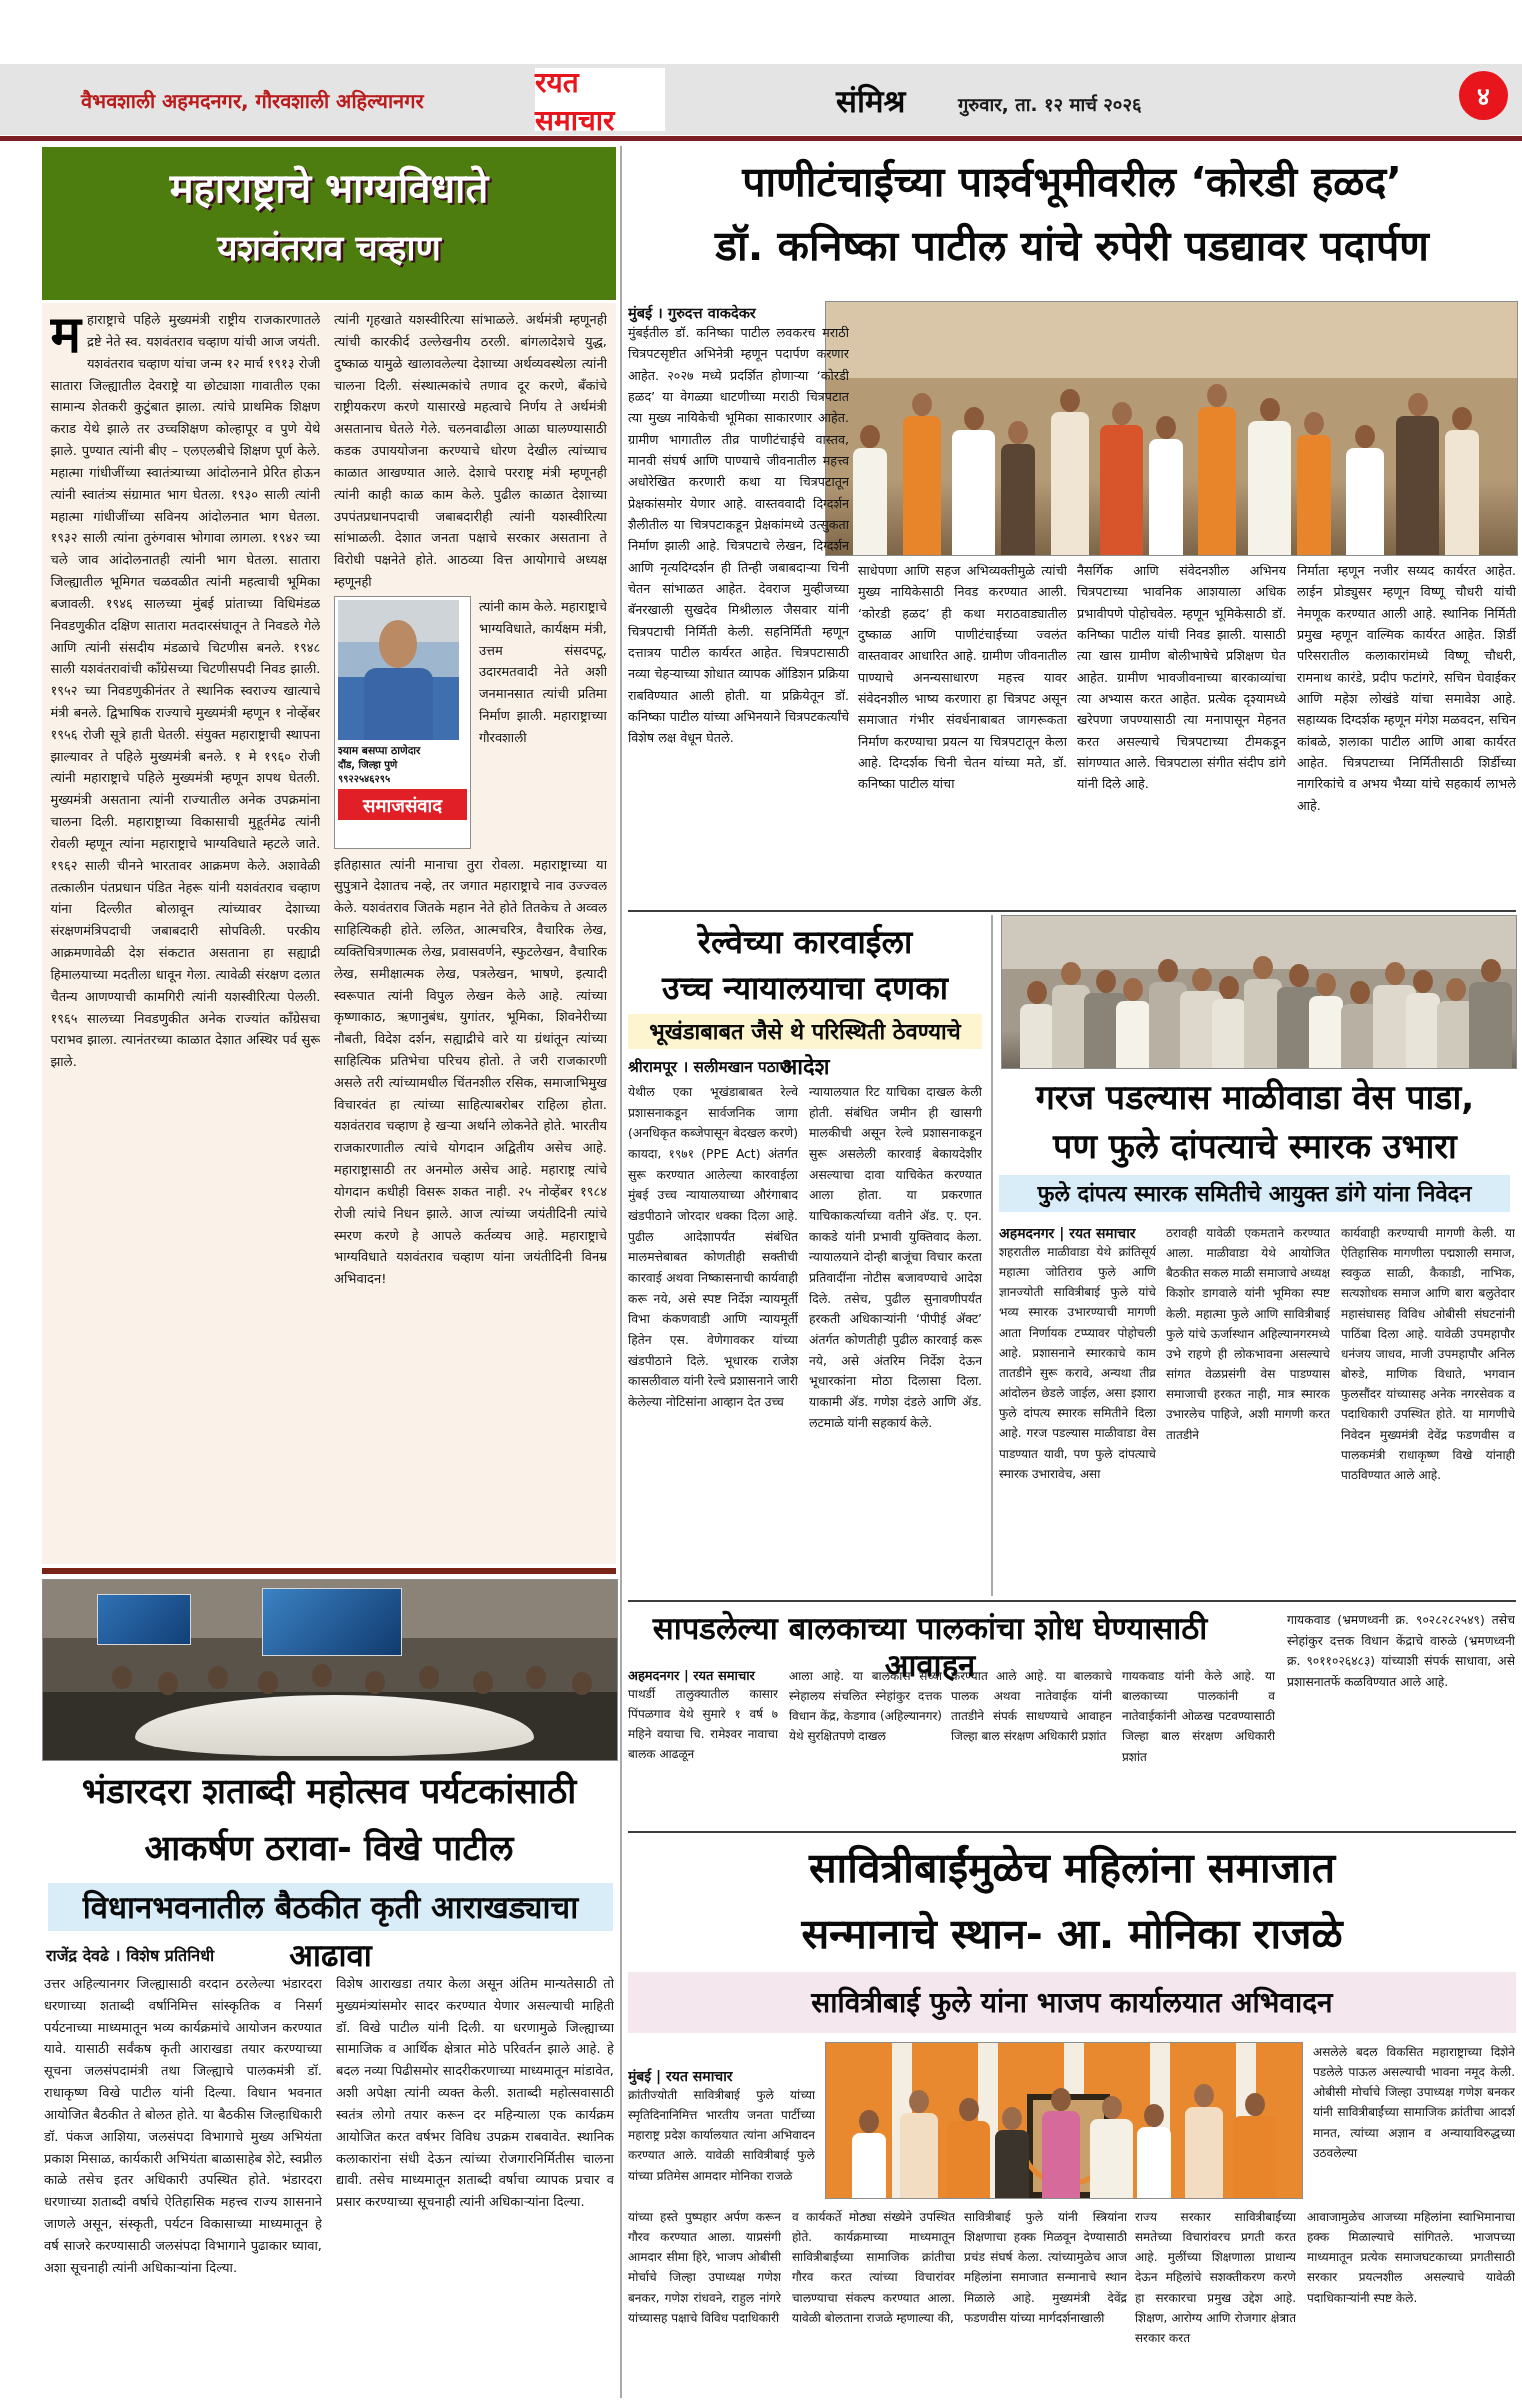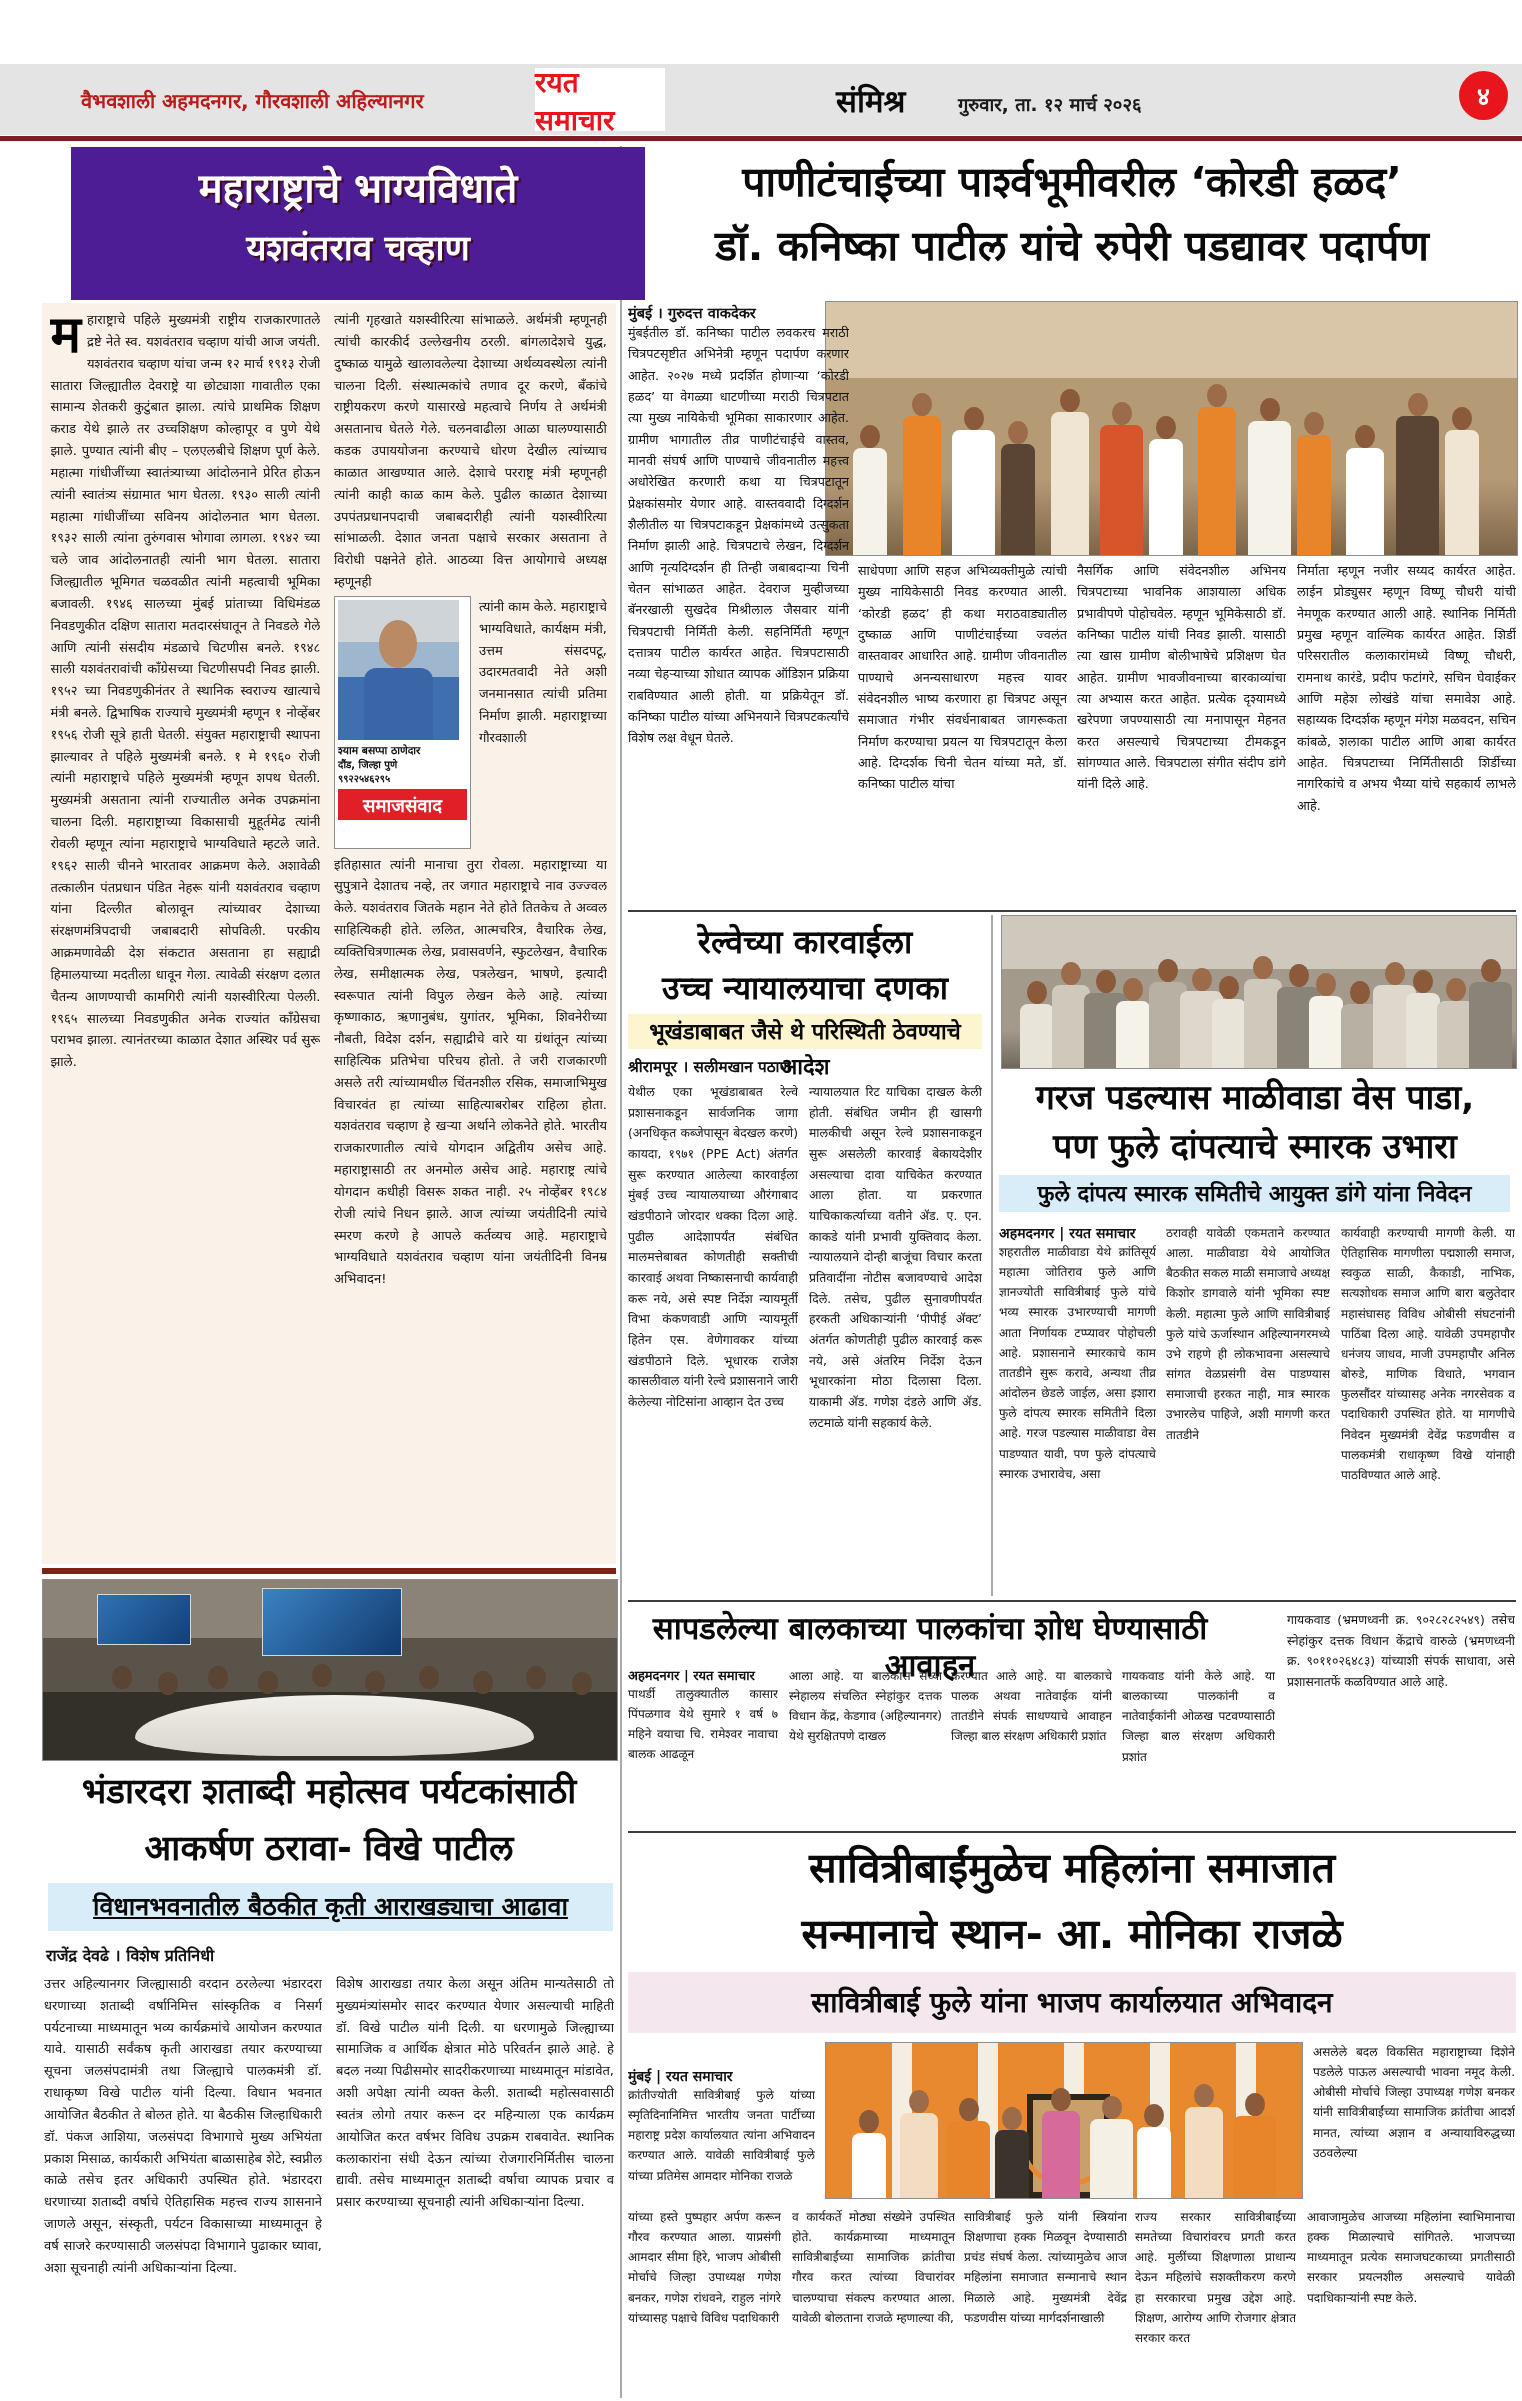--- a/index.html
+++ b/index.html
@@ -44,21 +44,21 @@
   <div class="abs masthead-box" style="left:535px;top:68px;width:130px;height:63px;">
     <span class="bold" style="font-size:28px;color:#e8151d;">रयत समाचार</span>
   </div>
   <div class="abs bold" style="left:836px;top:79px;font-size:31px;color:#0a0a0a;">संमिश्र</div>
   <div class="abs bold" style="left:958px;top:91px;font-size:18.4px;color:#1a1a1a;">गुरुवार, ता. १२ मार्च २०२६</div>
   <div class="abs pagenum" style="left:1459px;top:71px;width:49px;height:49px;background:#e8151d;">४</div>
   <div class="abs rule" style="left:0;top:136px;width:1522px;height:5.4px;"></div>
 
   <div class="abs vline" style="left:620px;top:146px;height:2252px;"></div>
 
-  <div class="abs center" style="left:42px;top:147px;width:574px;height:153px;background:#4c1d95;color:#fff;margin-left:29px;">
+  <div class="abs center" style="left:42px;top:147px;width:574px;height:153px;background:#4d7c0f;color:#fff;">
     <div class="bold" style="font-size:40px;margin-top:12.3px;text-shadow:2.3px 2.3px 0 #3f0b21;">महाराष्ट्राचे भाग्यविधाते</div>
     <div class="bold" style="font-size:35px;margin-top:9.2px;text-shadow:2.3px 2.3px 0 #3f0b21;">यशवंतराव चव्हाण</div>
   </div>
   <div class="abs" style="left:42px;top:303px;width:574px;height:1261px;background:#faf1e9;">
     <div class="abs just bodytxt clip" style="left:8.4px;top:6.1px;width:270px;height:1247px;">
       <span class="dropcap">म</span><span>हाराष्ट्राचे पहिले मुख्यमंत्री राष्ट्रीय राजकारणातले द्रष्टे नेते स्व. यशवंतराव चव्हाण यांची आज जयंती. यशवंतराव चव्हाण यांचा जन्म १२ मार्च १९१३ रोजी सातारा जिल्ह्यातील देवराष्ट्रे या छोट्याशा गावातील एका सामान्य शेतकरी कुटुंबात झाला. त्यांचे प्राथमिक शिक्षण कराड येथे झाले तर उच्चशिक्षण कोल्हापूर व पुणे येथे झाले. पुण्यात त्यांनी बीए – एलएलबीचे शिक्षण पूर्ण केले. महात्मा गांधीजींच्या स्वातंत्र्याच्या आंदोलनाने प्रेरित होऊन त्यांनी स्वातंत्र्य संग्रामात भाग घेतला. १९३० साली त्यांनी महात्मा गांधीजींच्या सविनय आंदोलनात भाग घेतला. १९३२ साली त्यांना तुरुंगवास भोगावा लागला. १९४२ च्या चले जाव आंदोलनातही त्यांनी भाग घेतला. सातारा जिल्ह्यातील भूमिगत चळवळीत त्यांनी महत्वाची भूमिका बजावली. १९४६ सालच्या मुंबई प्रांताच्या विधिमंडळ निवडणुकीत दक्षिण सातारा मतदारसंघातून ते निवडले गेले आणि त्यांनी संसदीय मंडळाचे चिटणीस बनले. १९४८ साली यशवंतरावांची काँग्रेसच्या चिटणीसपदी निवड झाली. १९५२ च्या निवडणुकीनंतर ते स्थानिक स्वराज्य खात्याचे मंत्री बनले. द्विभाषिक राज्याचे मुख्यमंत्री म्हणून १ नोव्हेंबर १९५६ रोजी सूत्रे हाती घेतली. संयुक्त महाराष्ट्राची स्थापना झाल्यावर ते पहिले मुख्यमंत्री बनले. १ मे १९६० रोजी त्यांनी महाराष्ट्राचे पहिले मुख्यमंत्री म्हणून शपथ घेतली. मुख्यमंत्री असताना त्यांनी राज्यातील अनेक उपक्रमांना चालना दिली. महाराष्ट्राच्या विकासाची मुहूर्तमेढ त्यांनी रोवली म्हणून त्यांना महाराष्ट्राचे भाग्यविधाते म्हटले जाते. १९६२ साली चीनने भारतावर आक्रमण केले. अशावेळी तत्कालीन पंतप्रधान पंडित नेहरू यांनी यशवंतराव चव्हाण यांना दिल्लीत बोलावून त्यांच्यावर देशाच्या संरक्षणमंत्रिपदाची जबाबदारी सोपविली. परकीय आक्रमणावेळी देश संकटात असताना हा सह्याद्री हिमालयाच्या मदतीला धावून गेला. त्यावेळी संरक्षण दलात चैतन्य आणण्याची कामगिरी त्यांनी यशस्वीरित्या पेलली. १९६५ सालच्या निवडणुकीत अनेक राज्यांत काँग्रेसचा पराभव झाला. त्यानंतरच्या काळात देशात अस्थिर पर्व सुरू झाले.</span>
     </div>
     <div class="abs clip" style="left:292px;top:6.1px;width:273px;height:1247px;">
       <div class="just bodytxt">त्यांनी गृहखाते यशस्वीरित्या सांभाळले. अर्थमंत्री म्हणूनही त्यांची कारकीर्द उल्लेखनीय ठरली. बांगलादेशचे युद्ध, दुष्काळ यामुळे खालावलेल्या देशाच्या अर्थव्यवस्थेला त्यांनी चालना दिली. संस्थात्मकांचे तणाव दूर करणे, बँकांचे राष्ट्रीयकरण करणे यासारखे महत्वाचे निर्णय ते अर्थमंत्री असतानाच घेतले गेले. चलनवाढीला आळा घालण्यासाठी कडक उपाययोजना करण्याचे धोरण देखील त्यांच्याच काळात आखण्यात आले. देशाचे परराष्ट्र मंत्री म्हणूनही त्यांनी काही काळ काम केले. पुढील काळात देशाच्या उपपंतप्रधानपदाची जबाबदारीही त्यांनी यशस्वीरित्या सांभाळली. देशात जनता पक्षाचे सरकार असताना ते विरोधी पक्षनेते होते. आठव्या वित्त आयोगाचे अध्यक्ष म्हणूनही</div>
       <div style="display:flex;gap:7.7px;margin-top:3.1px;">
@@ -90,21 +90,21 @@
     <div class="headdot" style="left:269px;top:84px;"></div>
       <div class="headdot" style="left:322px;top:91px;"></div>
     <div class="headdot" style="left:376px;top:86px;"></div>
       <div class="headdot" style="left:430px;top:91px;"></div>
     <div class="headdot" style="left:483px;top:86px;"></div>
       <div class="headdot" style="left:529px;top:92px;"></div>
   </div>
 
   <div class="abs center headline" style="left:42px;top:1766px;width:574px;font-size:35px;">भंडारदरा शताब्दी महोत्सव पर्यटकांसाठी</div>
   <div class="abs center headline" style="left:42px;top:1823px;width:574px;font-size:35px;">आकर्षण ठरावा- विखे पाटील</div>
-  <div class="abs center subband" style="left:48px;top:1883px;width:565px;height:48px;background:#d9edf8;font-size:25px;line-height:48px;text-decoration:underline;">विधानभवनातील बैठकीत कृती आराखड्याचा आढावा</div>
+  <div class="abs center subband" style="left:48px;top:1883px;width:565px;height:48px;background:#d9edf8;font-size:31px;line-height:48px;">विधानभवनातील बैठकीत कृती आराखड्याचा आढावा</div>
   <div class="abs byline" style="left:46px;top:1944px;font-size:16px;">राजेंद्र देवढे । विशेष प्रतिनिधी</div>
   <div class="abs just bodytxt clip" style="left:44px;top:1973px;width:278px;height:420px;">उत्तर अहिल्यानगर जिल्ह्यासाठी वरदान ठरलेल्या भंडारदरा धरणाच्या शताब्दी वर्षानिमित्त सांस्कृतिक व निसर्ग पर्यटनाच्या माध्यमातून भव्य कार्यक्रमांचे आयोजन करण्यात यावे. यासाठी सर्वंकष कृती आराखडा तयार करण्याच्या सूचना जलसंपदामंत्री तथा जिल्ह्याचे पालकमंत्री डॉ. राधाकृष्ण विखे पाटील यांनी दिल्या. विधान भवनात आयोजित बैठकीत ते बोलत होते. या बैठकीस जिल्हाधिकारी डॉ. पंकज आशिया, जलसंपदा विभागाचे मुख्य अभियंता प्रकाश मिसाळ, कार्यकारी अभियंता बाळासाहेब शेटे, स्वप्नील काळे तसेच इतर अधिकारी उपस्थित होते. भंडारदरा धरणाच्या शताब्दी वर्षाचे ऐतिहासिक महत्त्व राज्य शासनाने जाणले असून, संस्कृती, पर्यटन विकासाच्या माध्यमातून हे वर्ष साजरे करण्यासाठी जलसंपदा विभागाने पुढाकार घ्यावा, अशा सूचनाही त्यांनी अधिकाऱ्यांना दिल्या.</div>
   <div class="abs just bodytxt clip" style="left:336px;top:1973px;width:278px;height:420px;">विशेष आराखडा तयार केला असून अंतिम मान्यतेसाठी तो मुख्यमंत्र्यांसमोर सादर करण्यात येणार असल्याची माहिती डॉ. विखे पाटील यांनी दिली. या धरणामुळे जिल्ह्याच्या सामाजिक व आर्थिक क्षेत्रात मोठे परिवर्तन झाले आहे. हे बदल नव्या पिढीसमोर सादरीकरणाच्या माध्यमातून मांडावेत, अशी अपेक्षा त्यांनी व्यक्त केली. शताब्दी महोत्सवासाठी स्वतंत्र लोगो तयार करून दर महिन्याला एक कार्यक्रम आयोजित करत वर्षभर विविध उपक्रम राबवावेत. स्थानिक कलाकारांना संधी देऊन त्यांच्या रोजगारनिर्मितीस चालना द्यावी. तसेच माध्यमातून शताब्दी वर्षाचा व्यापक प्रचार व प्रसार करण्याच्या सूचनाही त्यांनी अधिकाऱ्यांना दिल्या.</div>
 
   <div class="abs center headline" style="left:628px;top:152px;width:888px;font-size:41px;">पाणीटंचाईच्या पार्श्वभूमीवरील ‘कोरडी हळद’</div>
   <div class="abs center headline" style="left:628px;top:216px;width:888px;font-size:41px;">डॉ. कनिष्का पाटील यांचे रुपेरी पडद्यावर पदार्पण</div>
 
   <div class="photo" style="left:825px;top:301px;width:691px;height:253px;background:linear-gradient(180deg,#d9c6a8 0 30%,#b59a76 30% 70%,#7d6548 100%);">
       <div class="fig" style="left: 27px; width: 34px;">
         <div class="head" style="width: 20px; height: 23px; background: rgb(138, 90, 59);"></div>

